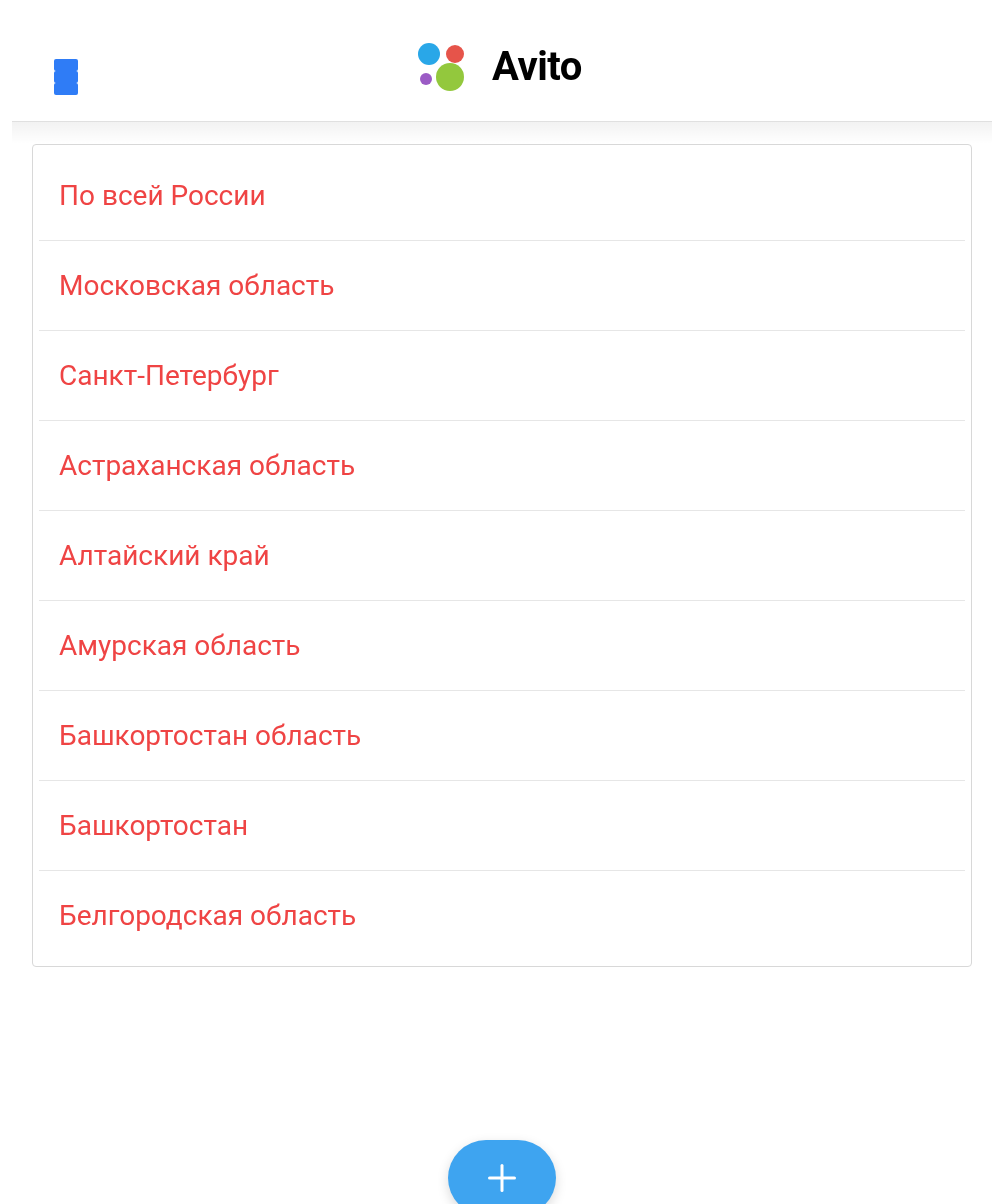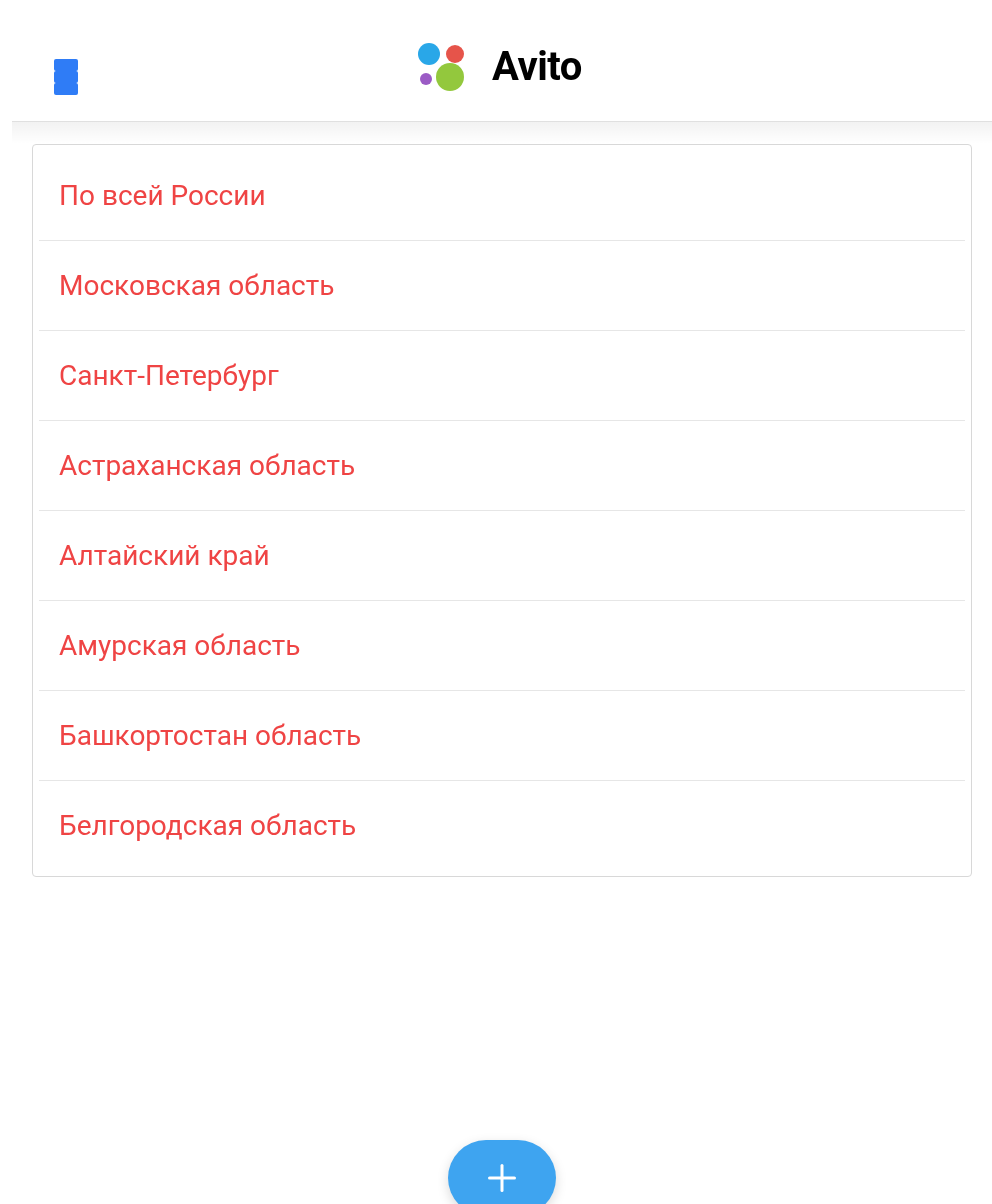--- a/index.html
+++ b/index.html
@@ -180,18 +180,19 @@
 <div class="shadow-bar"></div>
 
 <div class="list-container">
   <div class="list-item">По всей России</div>
   <div class="list-item">Московская область</div>
   <div class="list-item">Санкт-Петербург</div>
   <div class="list-item">Астраханская область</div>
   <div class="list-item">Алтайский край</div>
   <div class="list-item">Амурская область</div>
   <div class="list-item">Башкортостан область</div>
+  <div class="list-item">Башкортостан</div>
   <div class="list-item">Белгородская область</div>
 </div>
 
 <button class="fab">
   <span class="plus-icon"></span>
 </button>
 
 </body></html>

